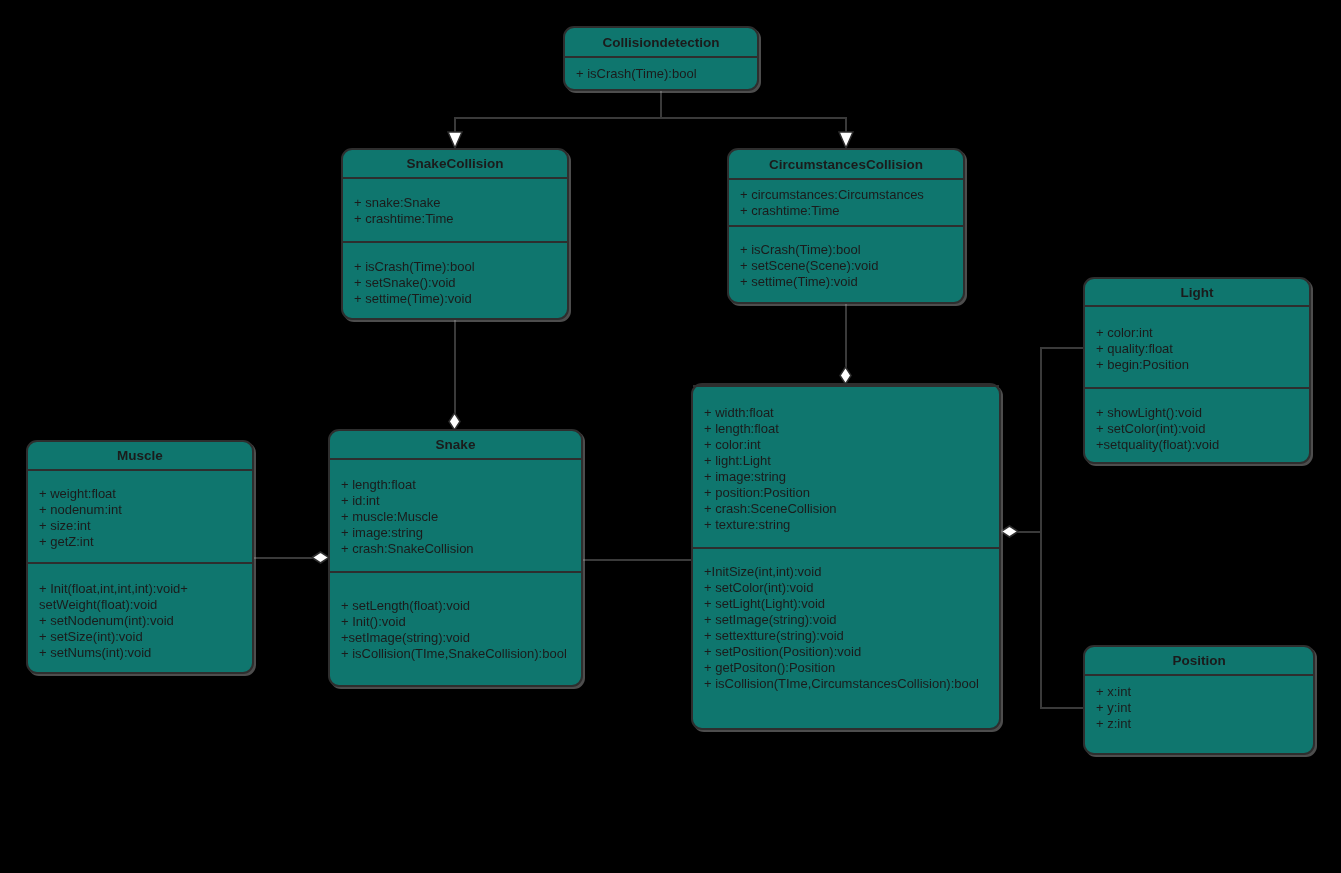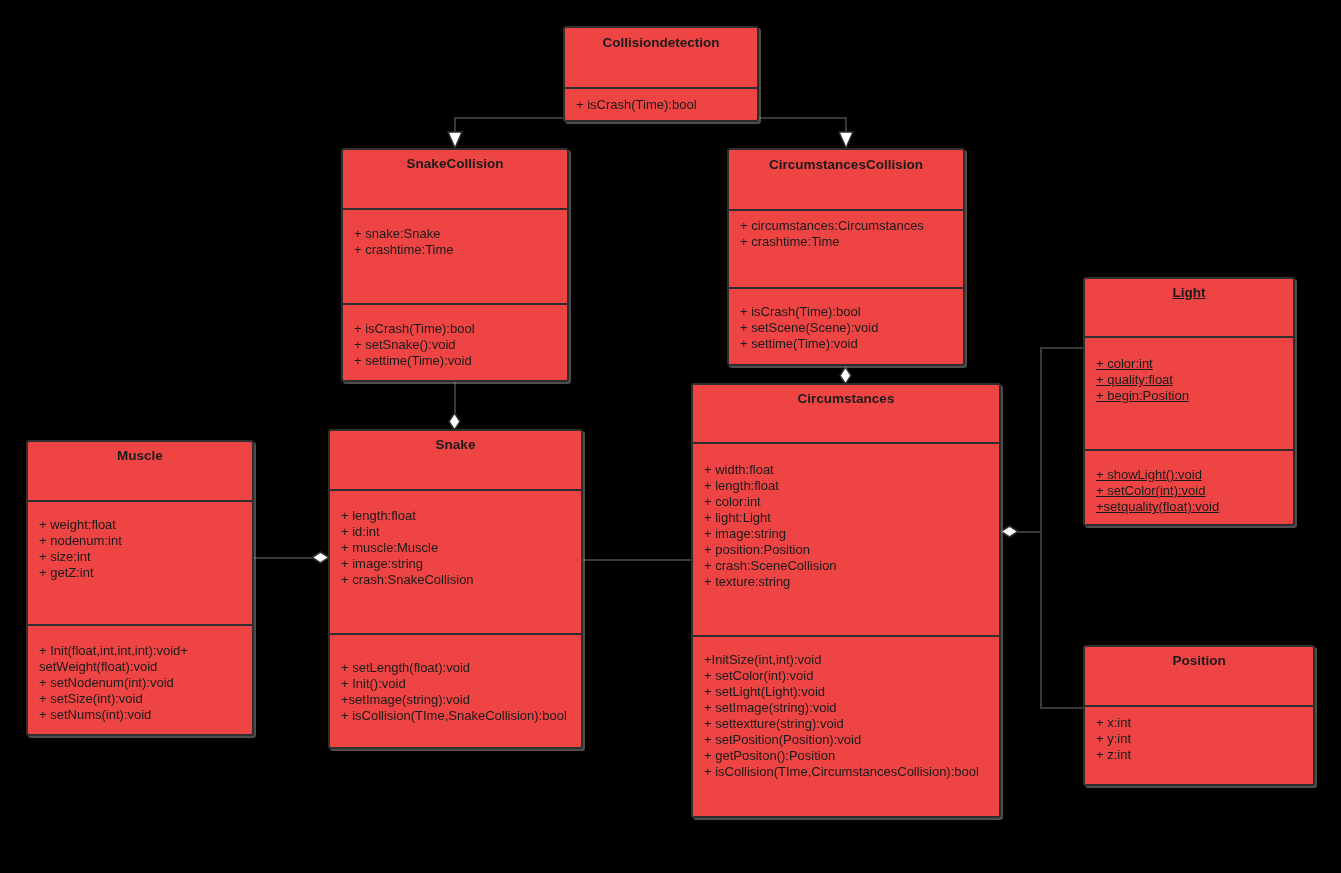--- a/index.html
+++ b/index.html
@@ -6,58 +6,57 @@
   .canvas{
     position:relative;
     width:1341px;height:873px;
     background:#000;
     overflow:hidden;
     font-family:"Liberation Sans","DejaVu Sans",sans-serif;
   }
   
   .uml-box{
     position:absolute;
-    background:#ef4444;
+    background:#0f766e;
     border:2px solid #2e2e2e;
-    border-radius:3px;
+    border-radius:11px;
     box-shadow:2px 2px 0 rgba(170,170,170,0.45);
     box-sizing:border-box;
     color:#1b1b1b;
   }
   .uml-title{
     font-weight:bold;
     font-size:13.5px;
     text-align:center;
     box-sizing:border-box;
     display:flex;align-items:center;justify-content:center;
   }
   .uml-section{
     border-top:2px solid #2e2e2e;
     box-sizing:border-box;
     padding-left:11px;padding-right:4px;
     font-size:13px;
-    margin-top:31px;
   }
   .uml-row{line-height:16px;white-space:nowrap;}
   
   #box-collisiondetection{left:563px;top:26px;width:196px;}
   #box-collisiondetection .uml-title{height:28px;}
   #box-collisiondetection .sec-methods{height:33px;padding-top:8px;}
 
   #box-snakecollision{left:341px;top:148px;width:228px;}
   #box-snakecollision .uml-title{height:27px;}
   #box-snakecollision .sec-attrs{height:64px;padding-top:16px;}
   #box-snakecollision .sec-methods{height:77px;padding-top:16px;}
 
   #box-circumstancescollision{left:727px;top:148px;width:238px;}
   #box-circumstancescollision .uml-title{height:28px;}
   #box-circumstancescollision .sec-attrs{height:47px;padding-top:7px;}
   #box-circumstancescollision .sec-methods{height:77px;padding-top:15px;}
 
-  #box-light{left:1083px;top:277px;width:212px;text-decoration:underline;}
+  #box-light{left:1083px;top:277px;width:228px;}
   #box-light .uml-title{height:26px;}
   #box-light .sec-attrs{height:82px;padding-top:18px;}
   #box-light .sec-methods{height:75px;padding-top:16px;}
 
   #box-muscle{left:26px;top:440px;width:228px;}
   #box-muscle .uml-title{height:27px;}
   #box-muscle .sec-attrs{height:93px;padding-top:15px;}
   #box-muscle .sec-methods{height:110px;padding-top:17px;}
 
   #box-snake{left:328px;top:429px;width:255px;}
@@ -210,21 +209,20 @@
     </div>
     <div class="uml-section sec-methods">
       <div class="uml-row">+ setLength(float):void</div>
       <div class="uml-row">+ Init():void</div>
       <div class="uml-row">+setImage(string):void</div>
       <div class="uml-row">+ isCollision(TIme,SnakeCollision):bool</div>
     </div>
   </div>
 
   <div class="uml-box" id="box-circumstances">
-    <div class="uml-title">Circumstances</div>
     <div class="uml-section sec-attrs">
       <div class="uml-row">+ width:float</div>
       <div class="uml-row">+ length:float</div>
       <div class="uml-row">+ color:int</div>
       <div class="uml-row">+ light:Light</div>
       <div class="uml-row">+ image:string</div>
       <div class="uml-row">+ position:Position</div>
       <div class="uml-row">+ crash:SceneCollision</div>
       <div class="uml-row">+ texture:string</div>
     </div>

